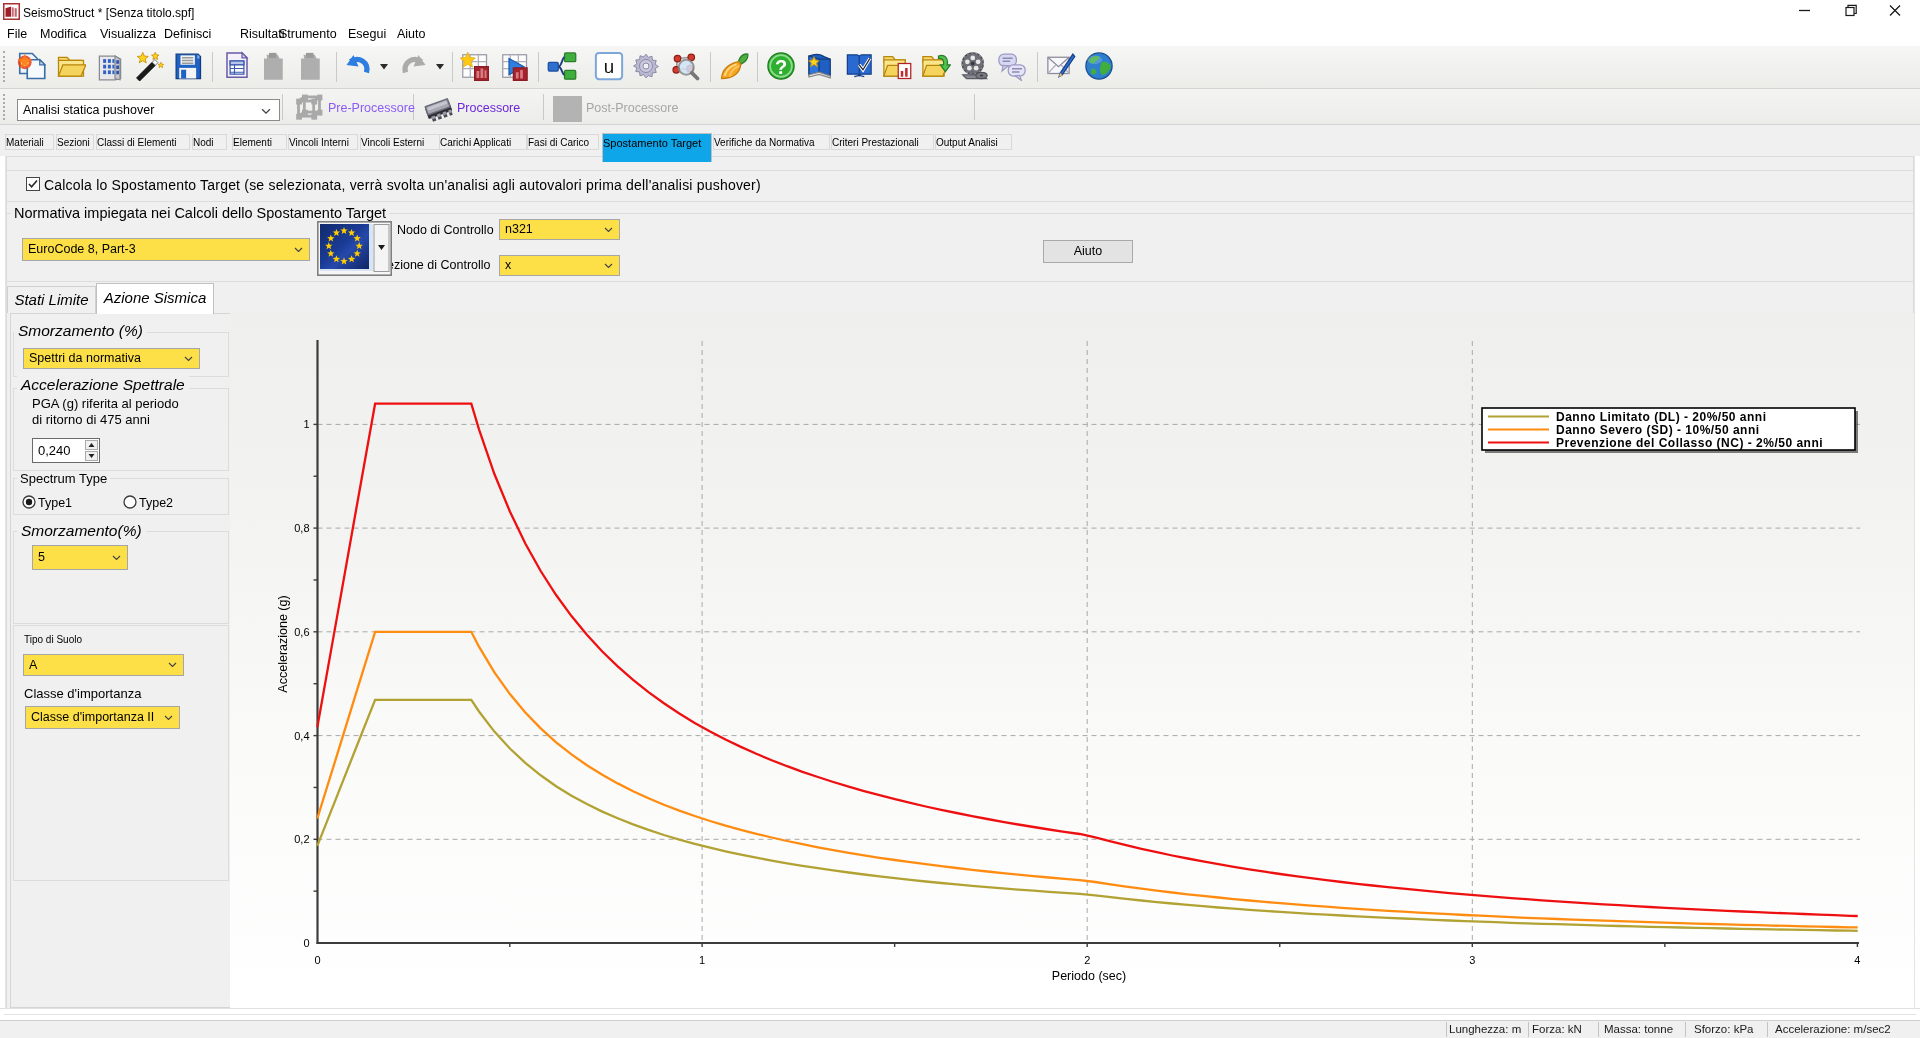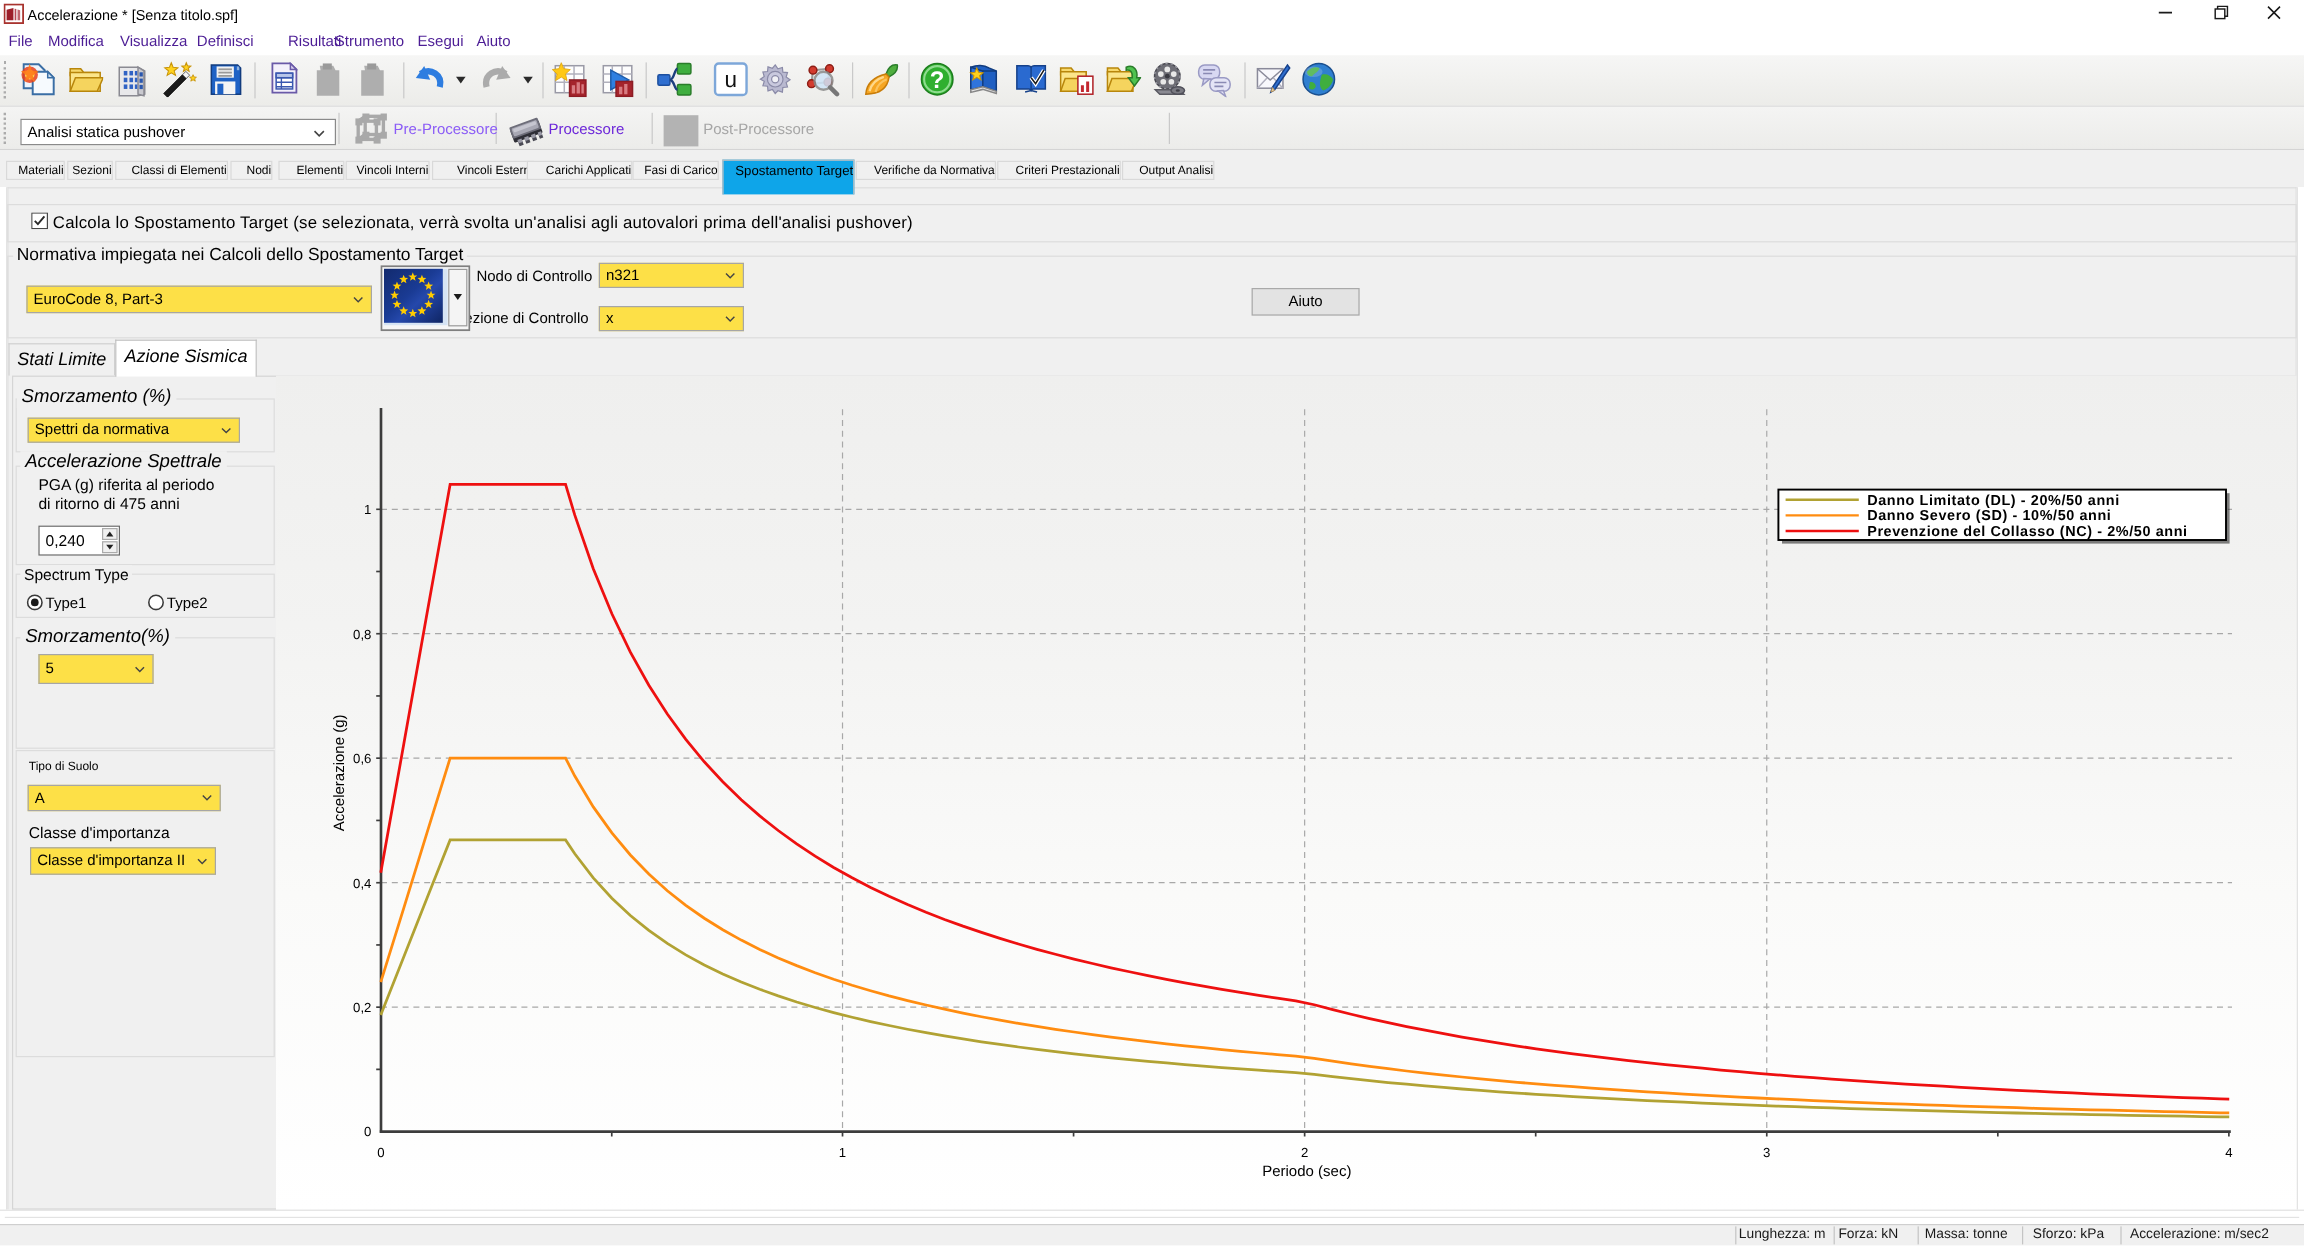--- a/index.html
+++ b/index.html
@@ -1,36 +1,36 @@
 <!DOCTYPE html>
 <html><head><meta charset="utf-8"><title>SeismoStruct</title><style>
 *{margin:0;padding:0;box-sizing:border-box}
 html,body{width:1920px;height:1038px;background:#fff;font-family:"Liberation Sans",sans-serif;overflow:hidden;position:relative}
 .abs{position:absolute}
 .combo{position:absolute;background:#fde047;border:1px solid #a6a6a6;font-size:12.5px;color:#000;line-height:19px;padding-left:5px;white-space:nowrap;overflow:hidden}
 .combo .chev{position:absolute;right:6px;top:50%;margin-top:-3px;width:9px;height:6px}
 .glabel{position:absolute;background:#f0f0f0;padding:0 4px;font-style:italic;font-size:15.5px;color:#000;white-space:nowrap}
 .glabel2{position:absolute;background:#f0f0f0;padding:0 3px;font-size:12.5px;color:#000;white-space:nowrap}
 .grp{position:absolute;border:1px solid #dcdcdc}
-.tab{position:absolute;top:134px;height:16px;background:#f0f0f0;border:1px solid #d9d9d9;font-size:10px;color:#000;text-align:right;line-height:15px;white-space:nowrap;overflow:hidden}
+.tab{position:absolute;top:134px;height:16px;background:#f0f0f0;border:1px solid #d9d9d9;font-size:10px;color:#000;text-align:left;line-height:15px;white-space:nowrap;overflow:hidden}
 .tabsel{top:133px;height:29px;background:#0ea5e9;z-index:3;border:1px solid #c0c0c0;border-bottom:none;font-size:11px;line-height:19px}
 .sep1{position:absolute;top:52px;width:1px;height:30px;background:#c9c9c9}
 .sep2{position:absolute;top:94px;width:1px;height:26px;background:#c9c9c9}
 .statsep{position:absolute;top:1022px;width:1px;height:15px;background:#c4c4c4}
 .stattext{position:absolute;top:1023px;font-size:11.5px;color:#1a1a1a;white-space:nowrap}
-.mitem{position:absolute;top:27px;font-size:12.5px;color:#4c1d95;white-space:nowrap}
+.mitem{position:absolute;top:27px;font-size:12.5px;color:#000000;white-space:nowrap}
 </style></head><body>
 
 <svg class="abs" style="left:3px;top:3px" width="17" height="17" viewBox="0 0 17 17">
     <rect x="0.7" y="0.7" width="15.6" height="15.6" fill="#fff" stroke="#a8332e" stroke-width="1.6"></rect>
     <path d="M2.5 13.8 V5.2 L8.2 3.6 V13.8z" fill="#9c1f2a"></path>
     <path d="M9.2 13.8 V4.2 L10.6 4.6 V13.8z" fill="#b84a56"></path>
     <path d="M11.6 13.8 V5 L13.8 5.6 V13.8z" fill="#c06770"></path>
   </svg>
-<div class="abs" style="left:23px;top:6px;font-size:12px">Accelerazione * [Senza titolo.spf]</div>
+<div class="abs" style="left:23px;top:6px;font-size:12px">SeismoStruct * [Senza titolo.spf]</div>
 <svg class="abs" style="left:1790px;top:0" width="120" height="22" viewBox="0 0 120 22">
     <path d="M9 10.5 h11" stroke="#1a1a1a" stroke-width="1.3" fill="none"></path>
     <rect x="56" y="7.5" width="8" height="8" fill="none" stroke="#1a1a1a" stroke-width="1.2"></rect>
     <path d="M58 7.5 v-2.2 h8.2 v8.2 H64" fill="none" stroke="#1a1a1a" stroke-width="1.2"></path>
     <path d="M100 5.5 l10 10 M110 5.5 l-10 10" stroke="#1a1a1a" stroke-width="1.3"></path>
   </svg>
 <div class="mitem" style="left:7px">File</div>
 <div class="mitem" style="left:40px">Modifica</div>
 <div class="mitem" style="left:100px">Visualizza</div>
 <div class="mitem" style="left:164px">Definisci</div>

